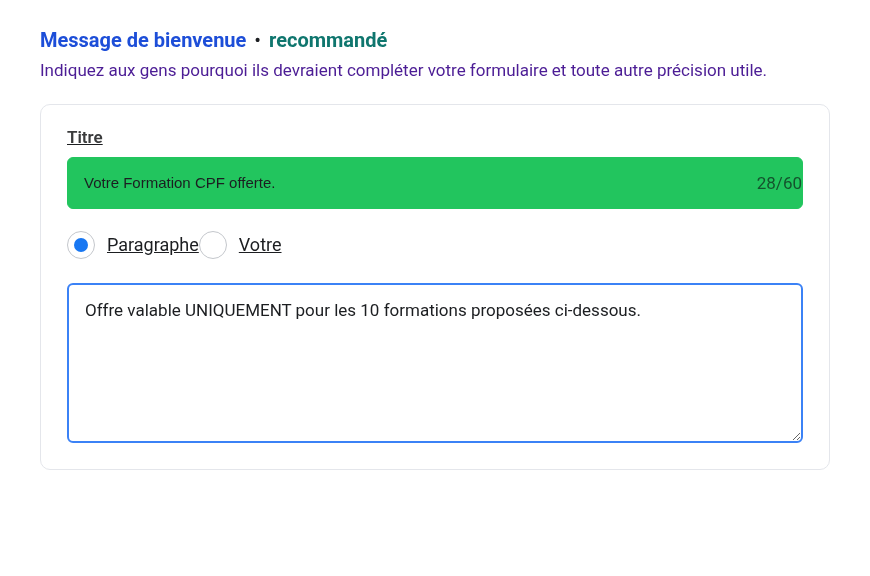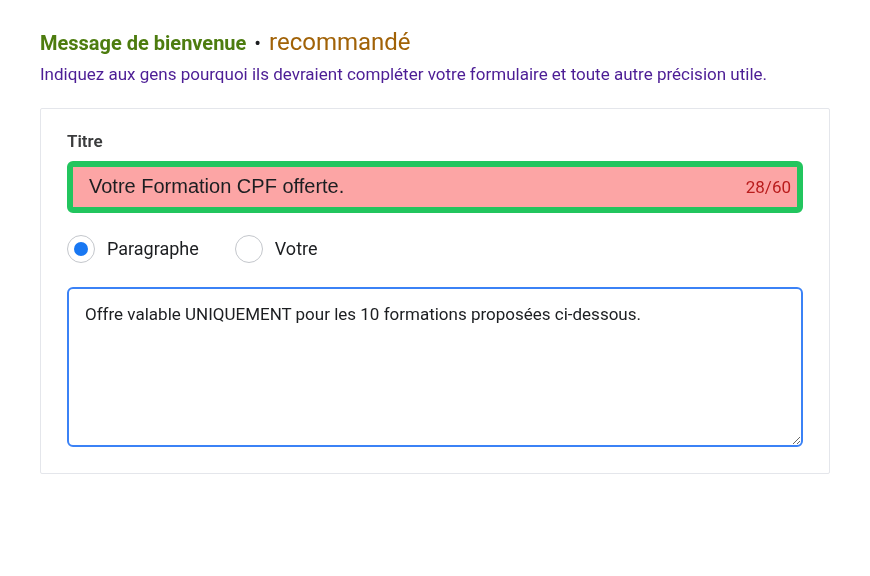--- a/index.html
+++ b/index.html
@@ -13,83 +13,83 @@
       padding: 28px 40px;
       width: 870px;
       color: #1c1e21;
     }
     .section-header {
       margin-bottom: 6px;
     }
     .section-title {
       font-size: 20px;
       font-weight: 700;
-      color: #4d7c0f;
+      color: #1d4ed8;
       display: inline;
     }
     .section-bullet {
       font-size: 20px;
       font-weight: 400;
       color: #1c1e21;
       display: inline;
       margin: 0 4px;
     }
     .section-tag {
-      font-size: 24px;
-      font-weight: 400;
-      color: #a16207;
+      font-size: 20px;
+      font-weight: 700;
+      color: #0f766e;
       display: inline;
     }
     .section-subtitle {
       font-size: 17px;
       color: #4c1d95;
       line-height: 1.5;
       margin-bottom: 20px;
     }
     .card {
       border: 1px solid #e4e6eb;
-      border-radius: 2px;
+      border-radius: 10px;
       padding: 22px 26px;
       background: #ffffff;
+      text-decoration: underline;
     }
     .field-label {
       font-size: 17px;
       font-weight: 600;
       color: #3a3b3c;
       margin-bottom: 10px;
       display: block;
     }
     .input-wrap {
       position: relative;
       margin-bottom: 22px;
     }
     .text-input {
       width: 100%;
       height: 52px;
       padding: 0 72px 0 16px;
-      font-size: 20px;
+      font-size: 15px;
       color: #1c1e21;
-      border: 6px solid #22c55e;
+      border: 1px solid #22c55e;
       border-radius: 6px;
-      background: #fca5a5;
+      background: #22c55e;
       outline: none;
     }
     .char-count {
       position: absolute;
-      right: 12px;
+      right: 1px;
       top: 50%;
       transform: translateY(-50%);
       font-size: 17px;
-      color: #b91c1c;
+      color: #14532d;
       pointer-events: none;
     }
     .radio-group {
       display: flex;
       align-items: center;
-      gap: 36px;
       margin-top: 14px;
       margin-bottom: 24px;
     }
     .radio-option {
       display: flex;
       align-items: center;
       gap: 12px;
       cursor: pointer;
     }
     .radio-circle {

